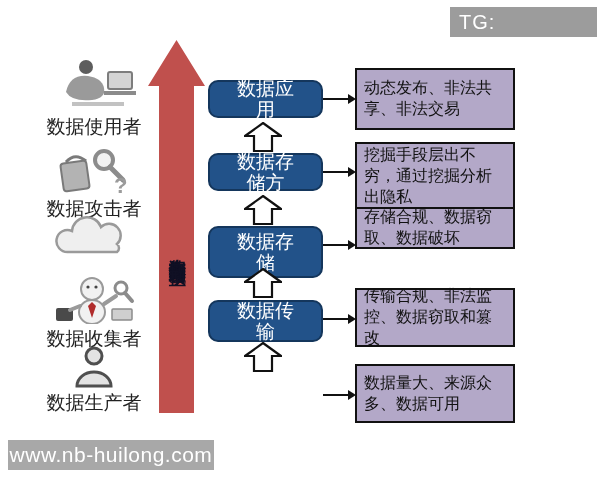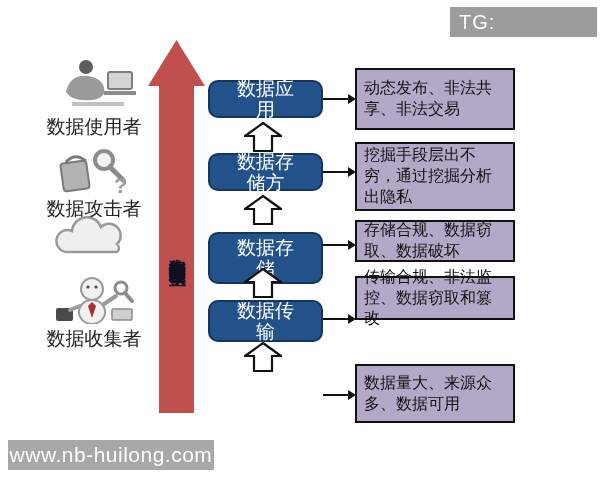--- a/index.html
+++ b/index.html
@@ -105,24 +105,31 @@
       <circle cx="40" cy="11" r="1.6" fill="#444"></circle>
       <circle cx="48" cy="11" r="1.6" fill="#444"></circle>
       <ellipse cx="44" cy="36" rx="13" ry="12" fill="#f1f1f1" stroke="#9a9a9a" stroke-width="2"></ellipse>
       <polygon points="44,26 40,30 44,42 48,30" fill="#b02c2c"></polygon>
       <line x1="32" y1="30" x2="22" y2="34" stroke="#9a9a9a" stroke-width="4" stroke-linecap="round"></line>
       <line x1="56" y1="28" x2="68" y2="20" stroke="#9a9a9a" stroke-width="4" stroke-linecap="round"></line>
     </svg>
     <div class="actor-label">数据收集者</div>
   </div>
 
+  <div class="actor" style="top:346px">
+    <svg width="46" height="42" viewBox="0 0 46 42">
+      <circle cx="23" cy="10" r="8" fill="#e3e3e3" stroke="#4f4f4f" stroke-width="3"></circle>
+      <path d="M6 40 A17 14 0 0 1 40 40 Z" fill="#e3e3e3" stroke="#4f4f4f" stroke-width="3"></path>
+    </svg>
+    <div class="actor-label">数据生产者</div>
+  </div>
 
   <div class="stage-box" style="top:80px;height:38px">数据应用</div>
   <div class="stage-box" style="top:153px;height:38px">数据存储方</div>
-  <div class="stage-box" style="top:232px;height:52px">数据存储</div>
+  <div class="stage-box" style="top:226px;height:52px">数据存储</div>
   <div class="stage-box" style="top:300px;height:42px">数据传输</div>
 
   <svg class="up-arrow" style="top:122px" viewBox="0 0 38 30">
       <polygon points="19,1 37,14 28,14 28,29 10,29 10,14 1,14" fill="#fff" stroke="#111" stroke-width="2.2"></polygon>
     </svg>
   <svg class="up-arrow" style="top:195px" viewBox="0 0 38 30">
       <polygon points="19,1 37,14 28,14 28,29 10,29 10,14 1,14" fill="#fff" stroke="#111" stroke-width="2.2"></polygon>
     </svg>
   <svg class="up-arrow" style="top:268px" viewBox="0 0 38 30">
       <polygon points="19,1 37,14 28,14 28,29 10,29 10,14 1,14" fill="#fff" stroke="#111" stroke-width="2.2"></polygon>
@@ -137,17 +144,17 @@
     <div class="conn-head" style="top:167px"></div>
   <div class="conn-line" style="top:244px"></div>
     <div class="conn-head" style="top:240px"></div>
   <div class="conn-line" style="top:318px"></div>
     <div class="conn-head" style="top:314px"></div>
   <div class="conn-line" style="top:394px"></div>
     <div class="conn-head" style="top:390px"></div>
 
   <div class="risk-box" style="top:68px;height:62px">动态发布、非法共享、非法交易</div>
   <div class="risk-box" style="top:142px;height:69px">挖掘手段层出不穷，通过挖掘分析出隐私</div>
-  <div class="risk-box" style="top:220px;height:42px">存储合规、数据窃取、数据破坏</div>
-  <div class="risk-box" style="top:276px;height:44px">传输合规、非法监控、数据窃取和篡改</div>
+  <div class="risk-box" style="top:207px;height:42px">存储合规、数据窃取、数据破坏</div>
+  <div class="risk-box" style="top:288px;height:59px">传输合规、非法监控、数据窃取和篡改</div>
   <div class="risk-box" style="top:364px;height:59px">数据量大、来源众多、数据可用</div>
 
 </div>
 
 </body></html>

